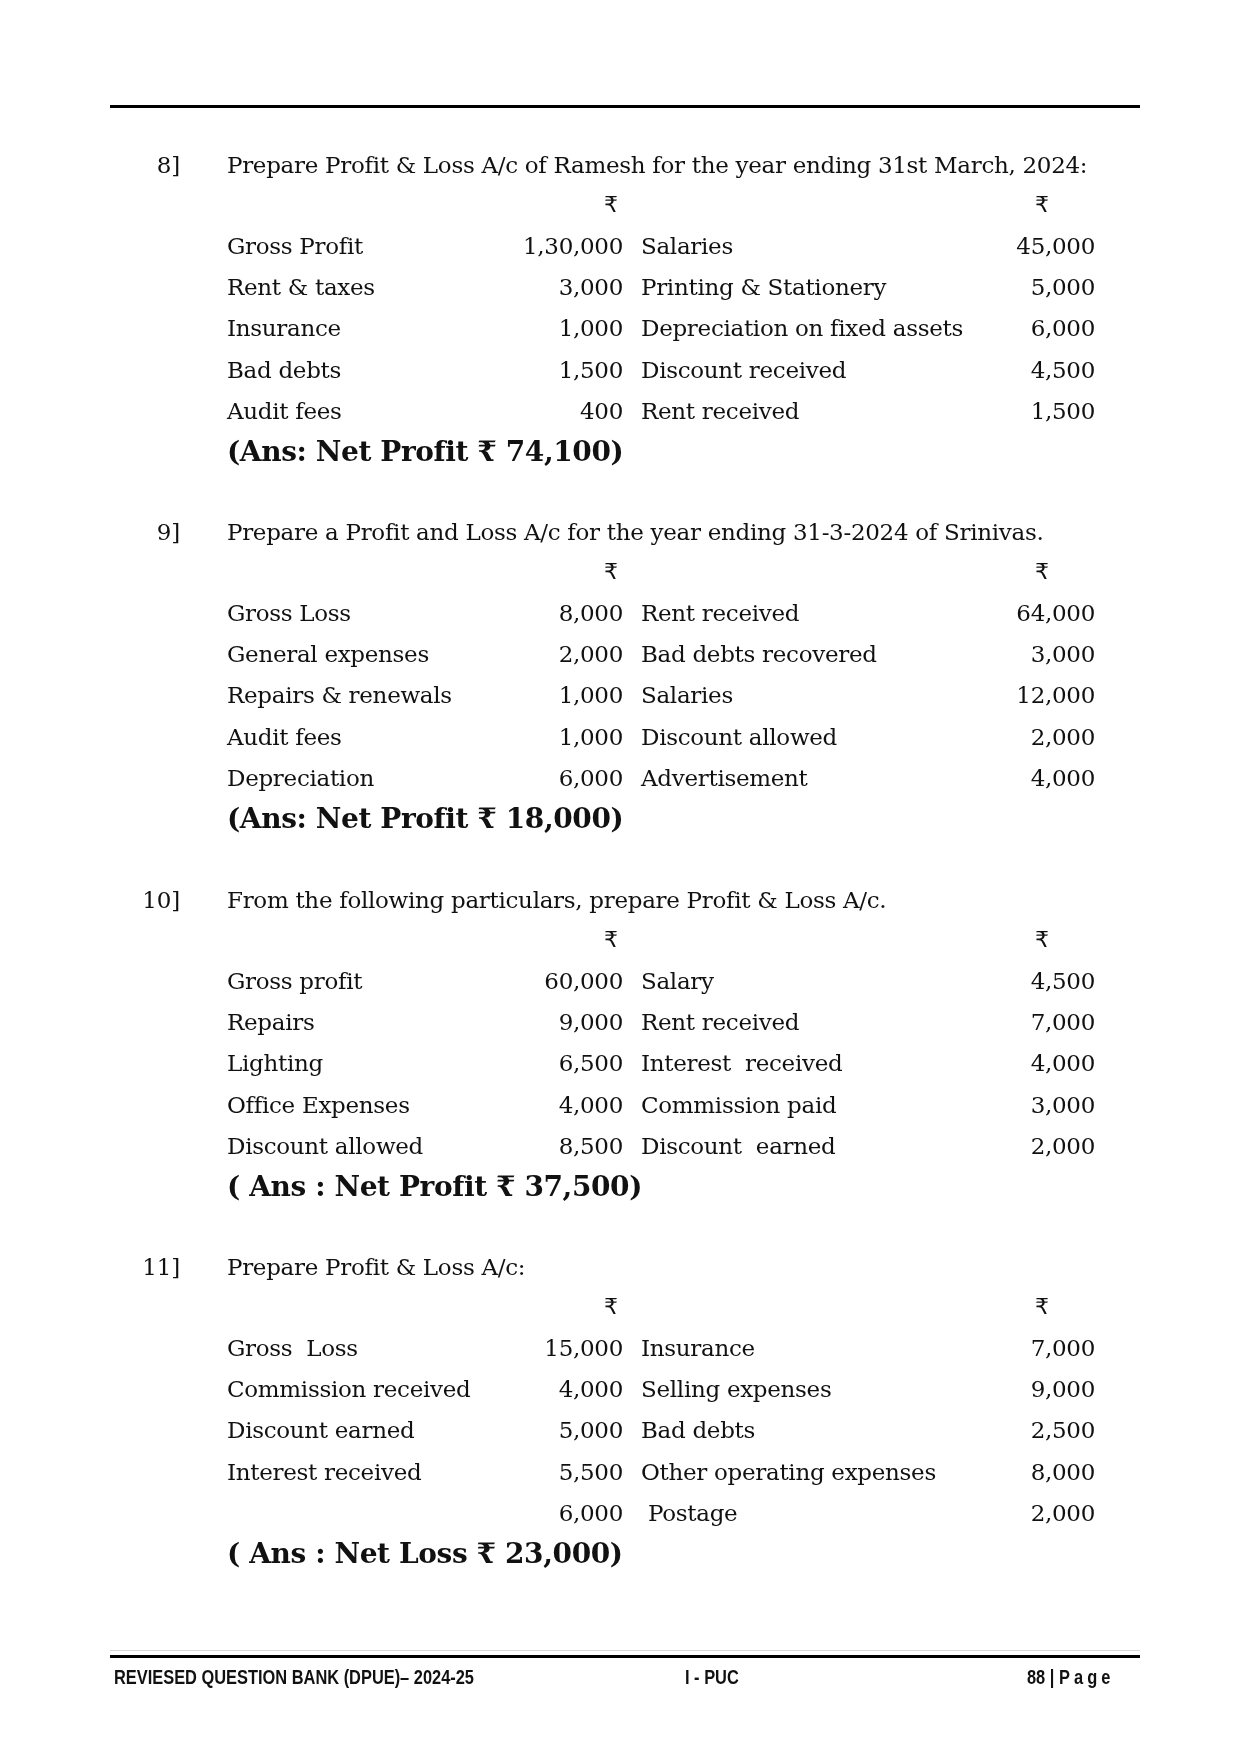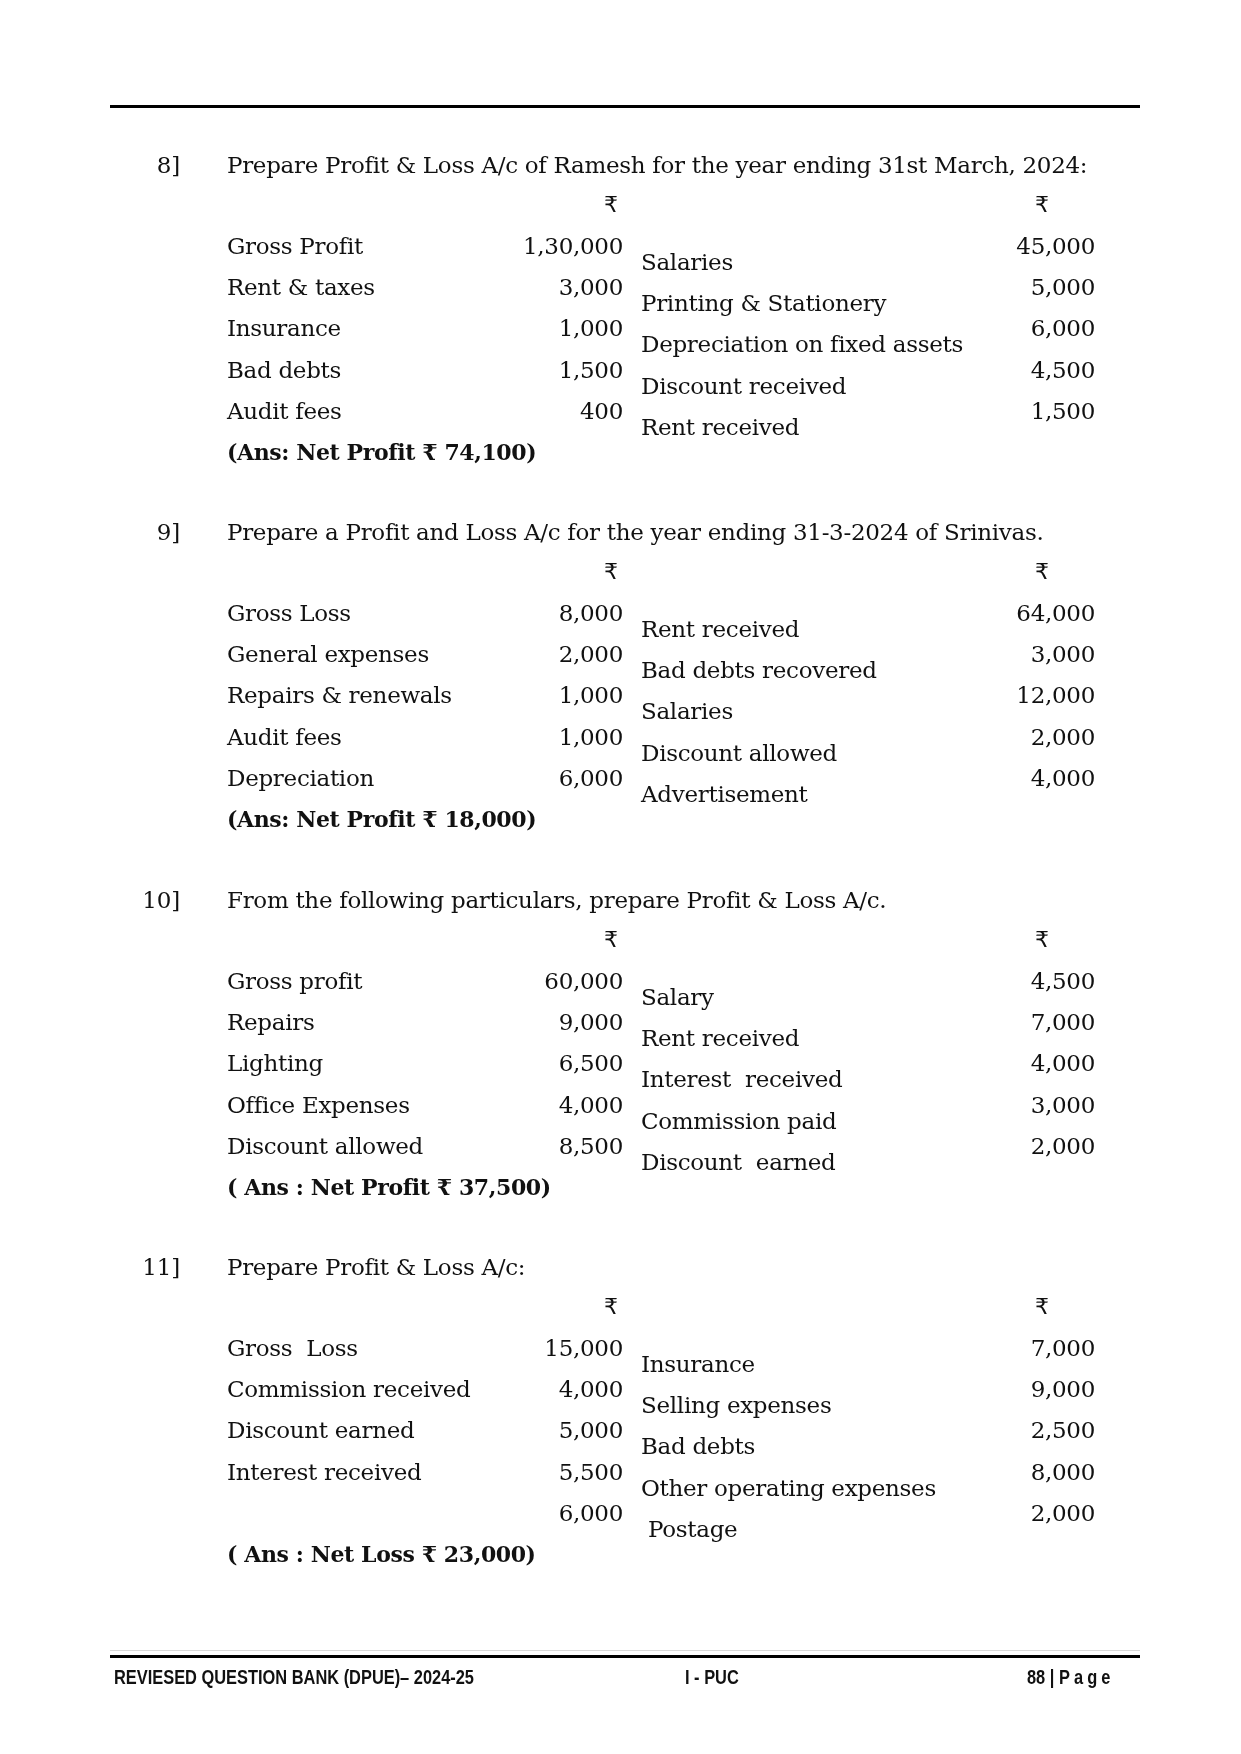--- a/index.html
+++ b/index.html
@@ -65,26 +65,26 @@
     .item-row {
       position: relative;
       height: 41.2px;
       font-size: 23px;
       line-height: 40px;
       letter-spacing: -0.3px;
     }
     .item-row span { position: absolute; top: 0; white-space: pre; }
     .l-label { left: 227px; }
     .l-amt { right: 618px; text-align: right; }  
-    .r-label { left: 641px; margin-top: 16px; }
+    .r-label { left: 641px; }
     .r-amt { right: 146px; text-align: right; margin-left: 20px; }  
     .answer {
       position: relative;
       height: 40px;
-      font-size: 22px;
+      font-size: 28px;
       line-height: 40px;
       font-weight: bold;
       white-space: nowrap;
       font-family: "DejaVu Serif", "Liberation Serif", serif;
       letter-spacing: -0.4px;
     }
     .answer span { position: absolute; left: 227px; top: 0; }
 
     .footer-thin {
       position: absolute;

